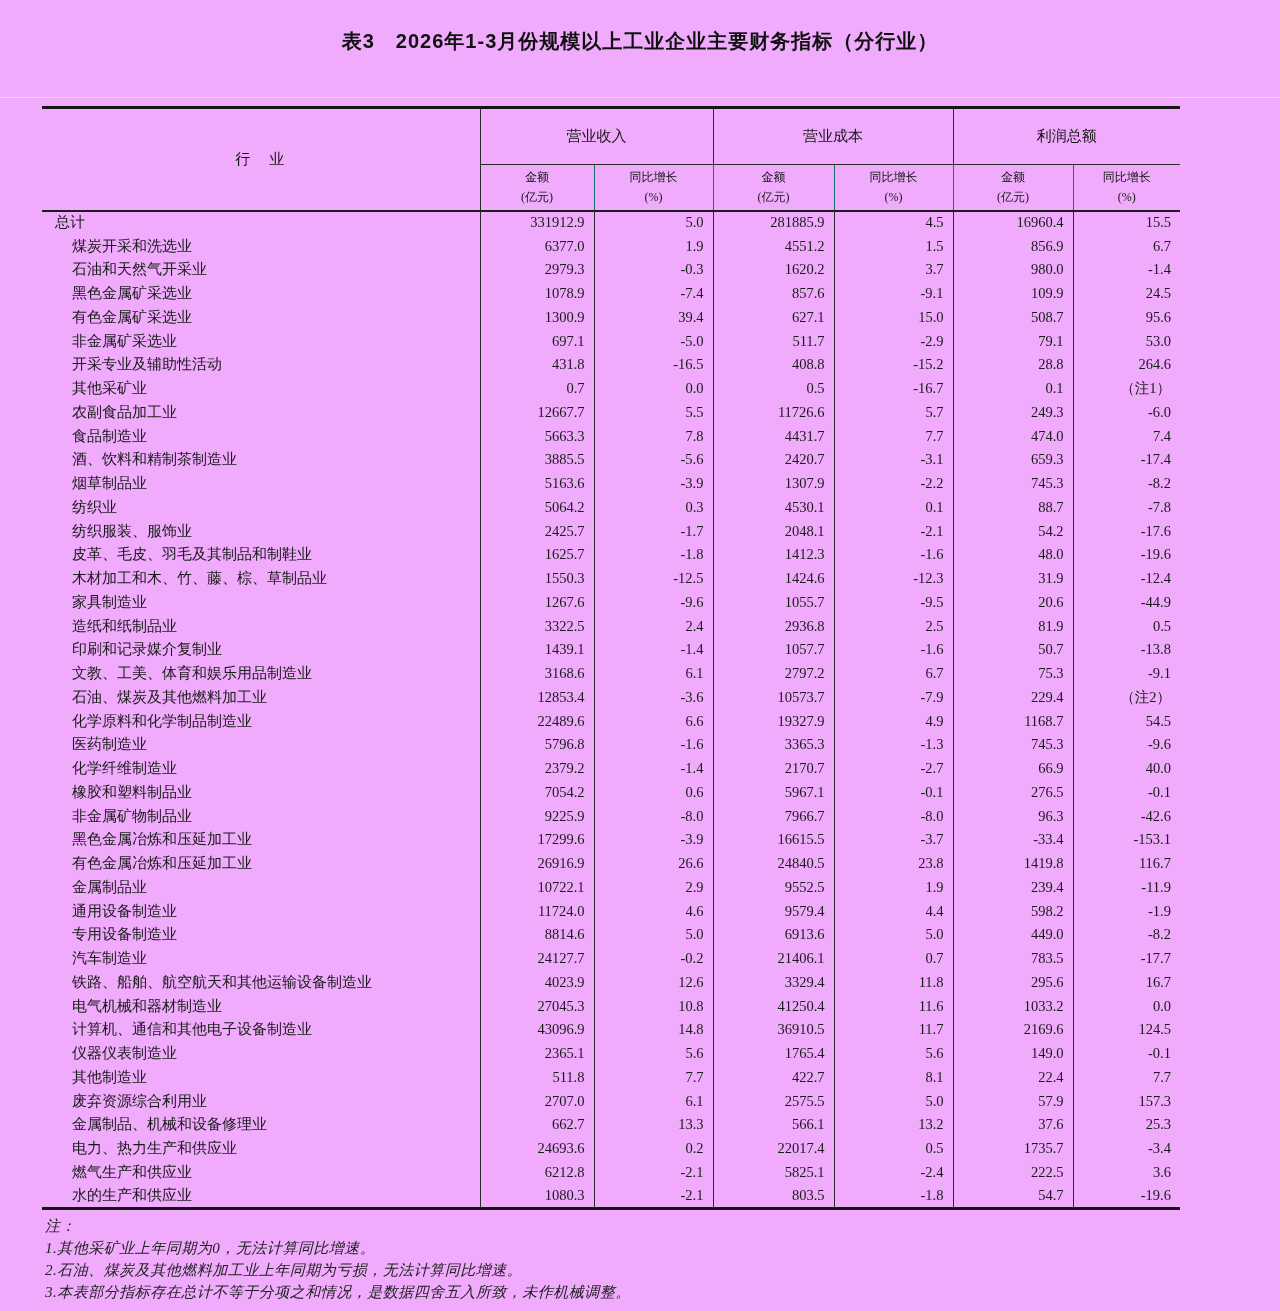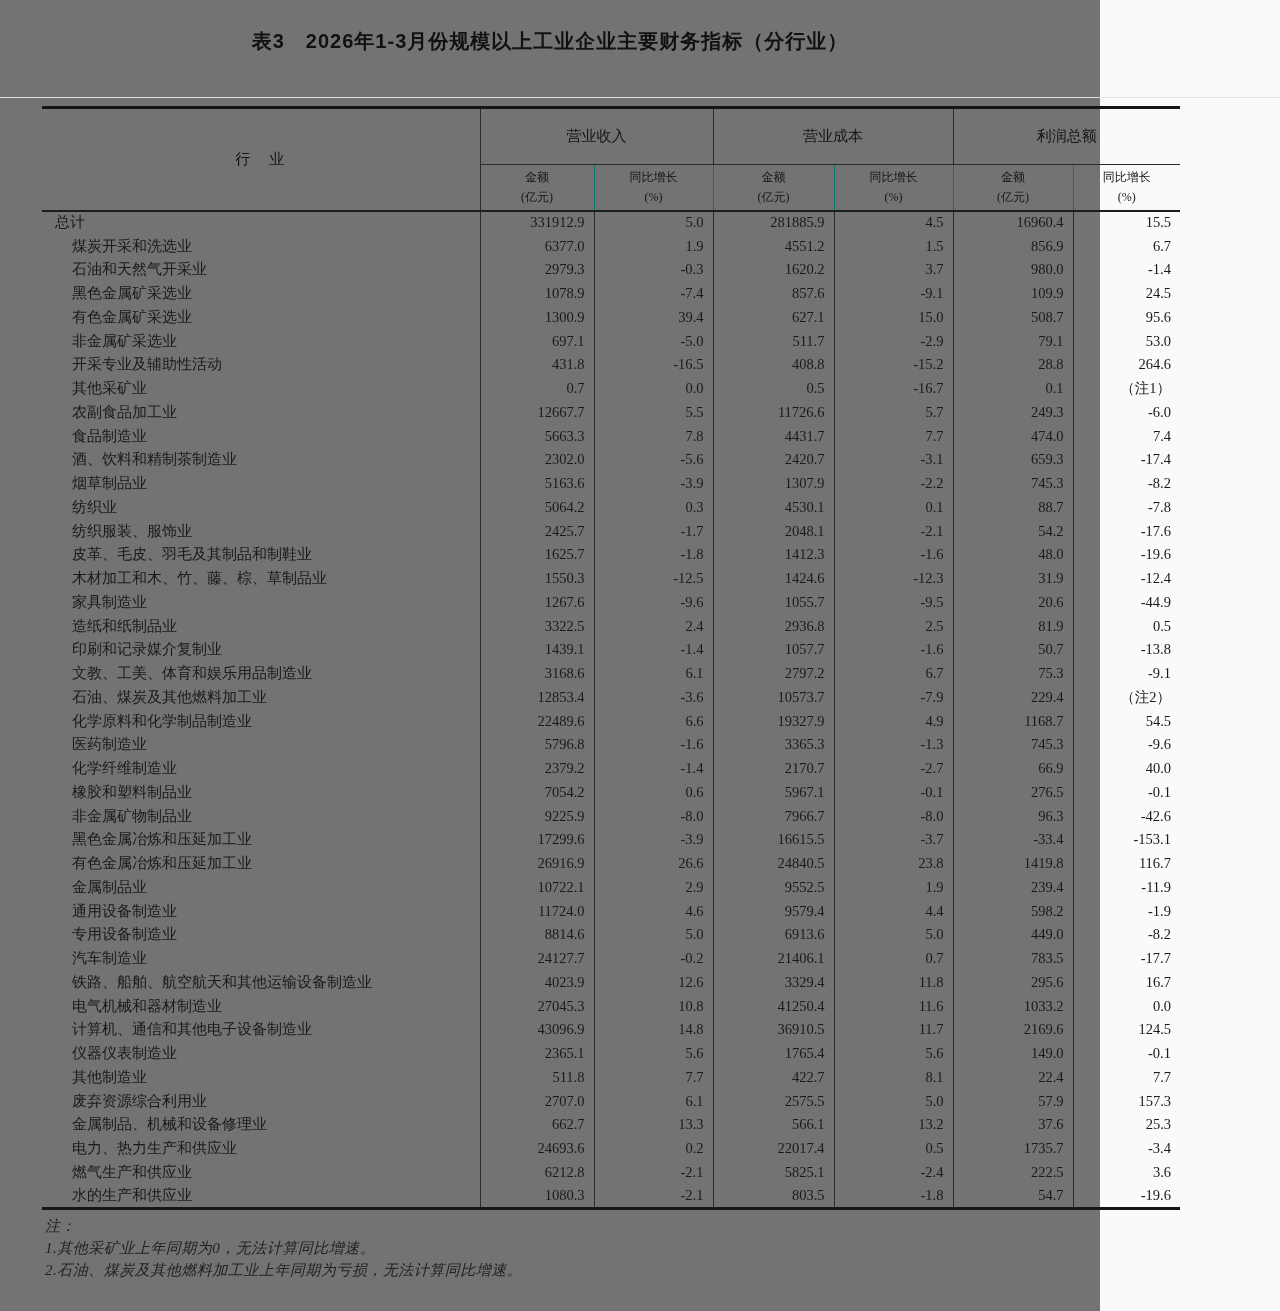--- a/index.html
+++ b/index.html
@@ -3,21 +3,21 @@
 <meta charset="utf-8">
 <style>
   * { margin:0; padding:0; box-sizing:border-box; }
   html,body { width:1280px; }
   body {
     background:#fbfafb;
     font-family:"Liberation Serif","DejaVu Serif",serif;
     color:#1a1a1a;
     -webkit-font-smoothing:antialiased;
   }
-  .page { width:1100px; min-height:1311px; background:#737373; position:relative; }
+  .page { width:1280px; min-height:1311px; background:#f0abfc; position:relative; }
 
   .title {
     padding-top:28px;
     height:97px;
     text-align:center;
     font-family:"Liberation Sans","DejaVu Sans",sans-serif;
     font-weight:bold;
     font-size:20px;
     letter-spacing:1px;
     color:#111;
@@ -215,21 +215,21 @@
           <td class="name">食品制造业</td>
           <td class="val">5663.3</td>
           <td class="val">7.8</td>
           <td class="val">4431.7</td>
           <td class="val">7.7</td>
           <td class="val">474.0</td>
           <td class="val">7.4</td>
         </tr>
         <tr class="data-row">
           <td class="name">酒、饮料和精制茶制造业</td>
-          <td class="val">2302.0</td>
+          <td class="val">3885.5</td>
           <td class="val">-5.6</td>
           <td class="val">2420.7</td>
           <td class="val">-3.1</td>
           <td class="val">659.3</td>
           <td class="val">-17.4</td>
         </tr>
         <tr class="data-row">
           <td class="name">烟草制品业</td>
           <td class="val">5163.6</td>
           <td class="val">-3.9</td>
@@ -508,15 +508,16 @@
           <td class="val">54.7</td>
           <td class="val">-19.6</td>
         </tr>
       </tbody>
   </table>
 
   <div class="notes">
     <div>注：</div>
     <div>1.其他采矿业上年同期为0，无法计算同比增速。</div>
     <div>2.石油、煤炭及其他燃料加工业上年同期为亏损，无法计算同比增速。</div>
+    <div>3.本表部分指标存在总计不等于分项之和情况，是数据四舍五入所致，未作机械调整。</div>
   </div>
 
 </div>
 
 </body></html>

